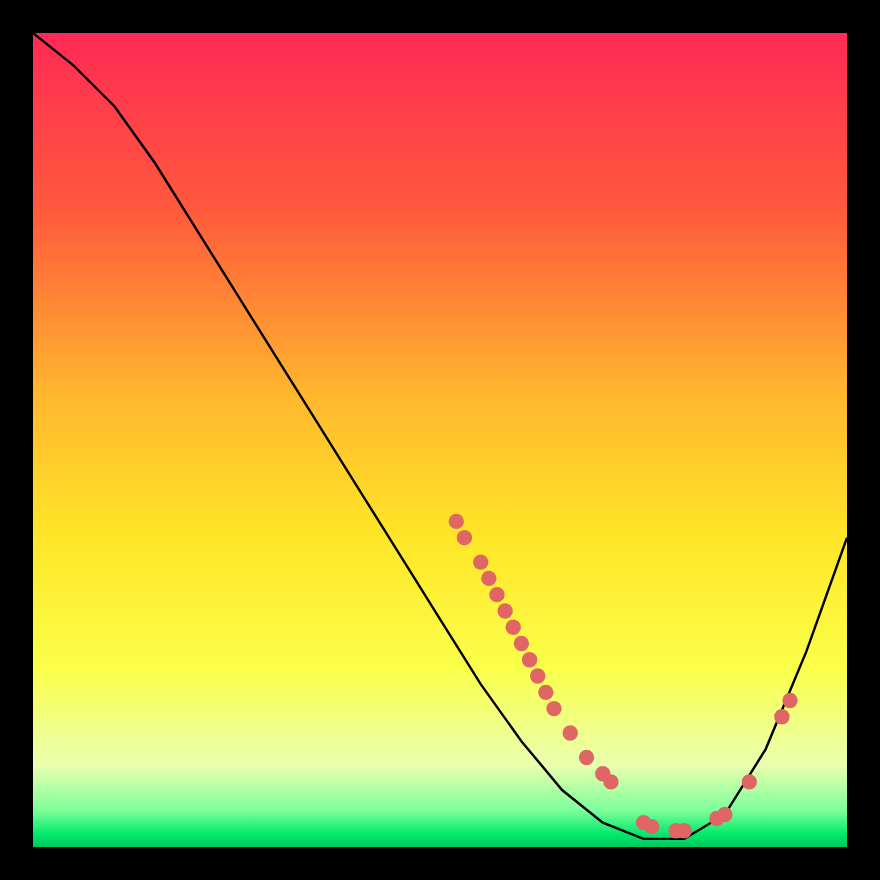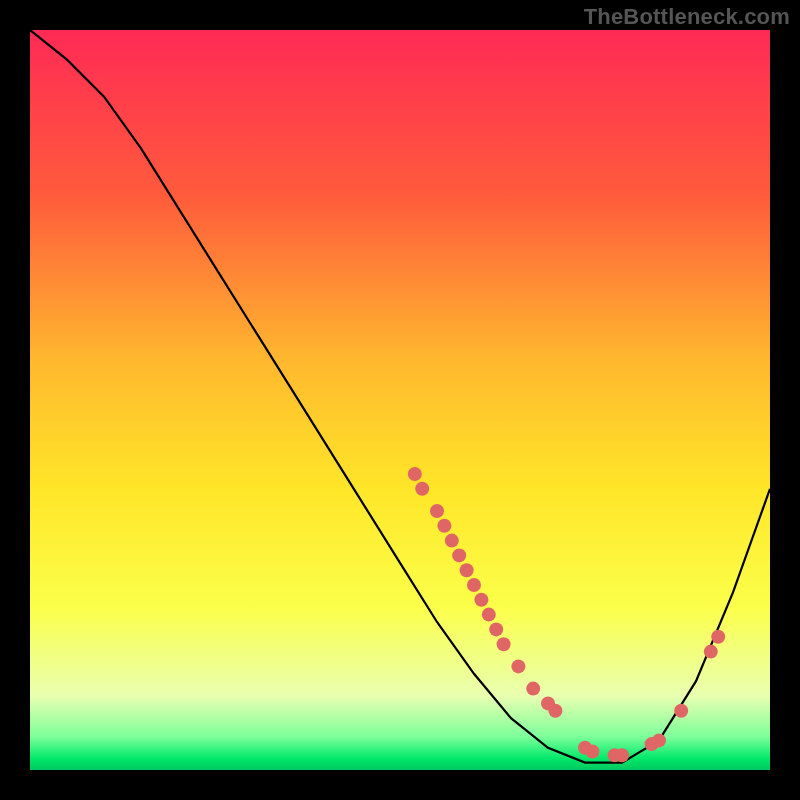--- a/index.html
+++ b/index.html
@@ -31,21 +31,20 @@
     left: 30px;
     top: 30px;
     width: 740px;
     height: 740px;
   }
 </style>
 </head>
 <body>
 
 <div class="chart-container">
-  <div class="watermark">TheBottleneck.com</div>
   <svg class="plot" viewBox="0 0 740 740" preserveAspectRatio="none">
     <defs>
       <linearGradient id="bg-grad" x1="0" y1="0" x2="0" y2="1">
           <stop offset="0%" stop-color="#ff2a55"></stop>
           <stop offset="22%" stop-color="#ff5a3c"></stop>
           <stop offset="45%" stop-color="#ffb92e"></stop>
           <stop offset="62%" stop-color="#ffe628"></stop>
           <stop offset="78%" stop-color="#fbff4a"></stop>
           <stop offset="90%" stop-color="#e9ffb0"></stop>
           <stop offset="95.5%" stop-color="#7dff9a"></stop>

